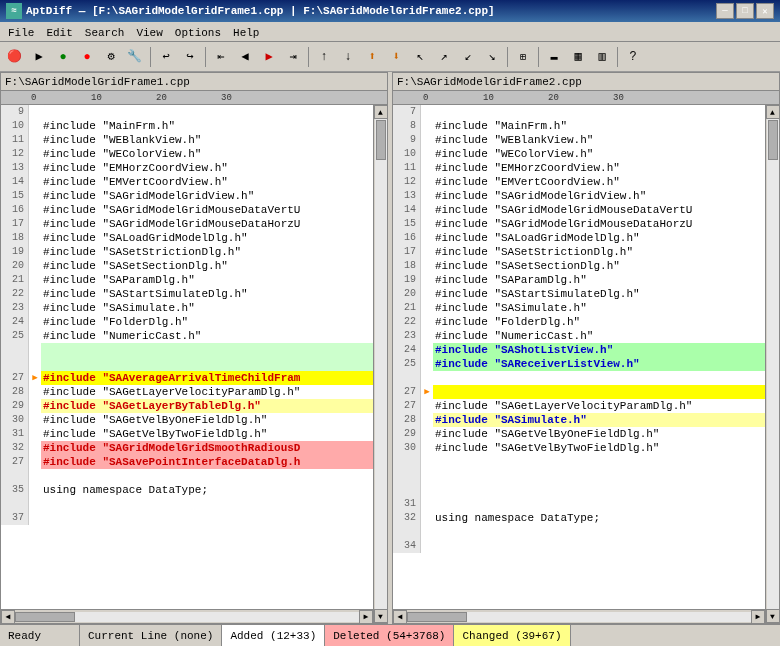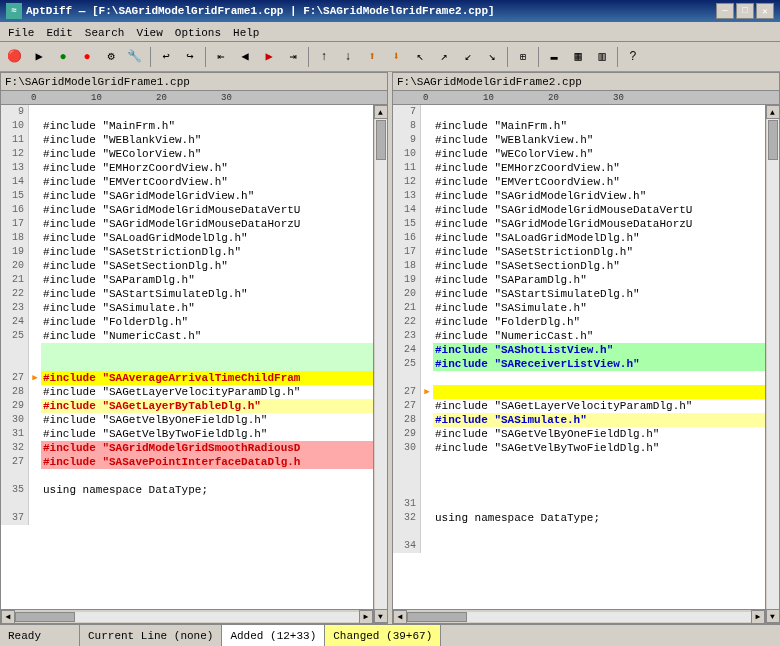--- a/index.html
+++ b/index.html
@@ -632,16 +632,19 @@
 <div class="status-bar">
   <div class="status-item status-ready">
     <span>Ready</span>
   </div>
   <div class="status-item status-line">
     <span>Current Line (none)</span>
   </div>
   <div class="status-item status-added">
     <span>Added (12+33)</span>
   </div>
+  <div class="status-item status-deleted">
+    <span>Deleted (54+3768)</span>
+  </div>
   <div class="status-item status-changed">
     <span>Changed (39+67)</span>
   </div>
 </div>
 
 </body></html>

